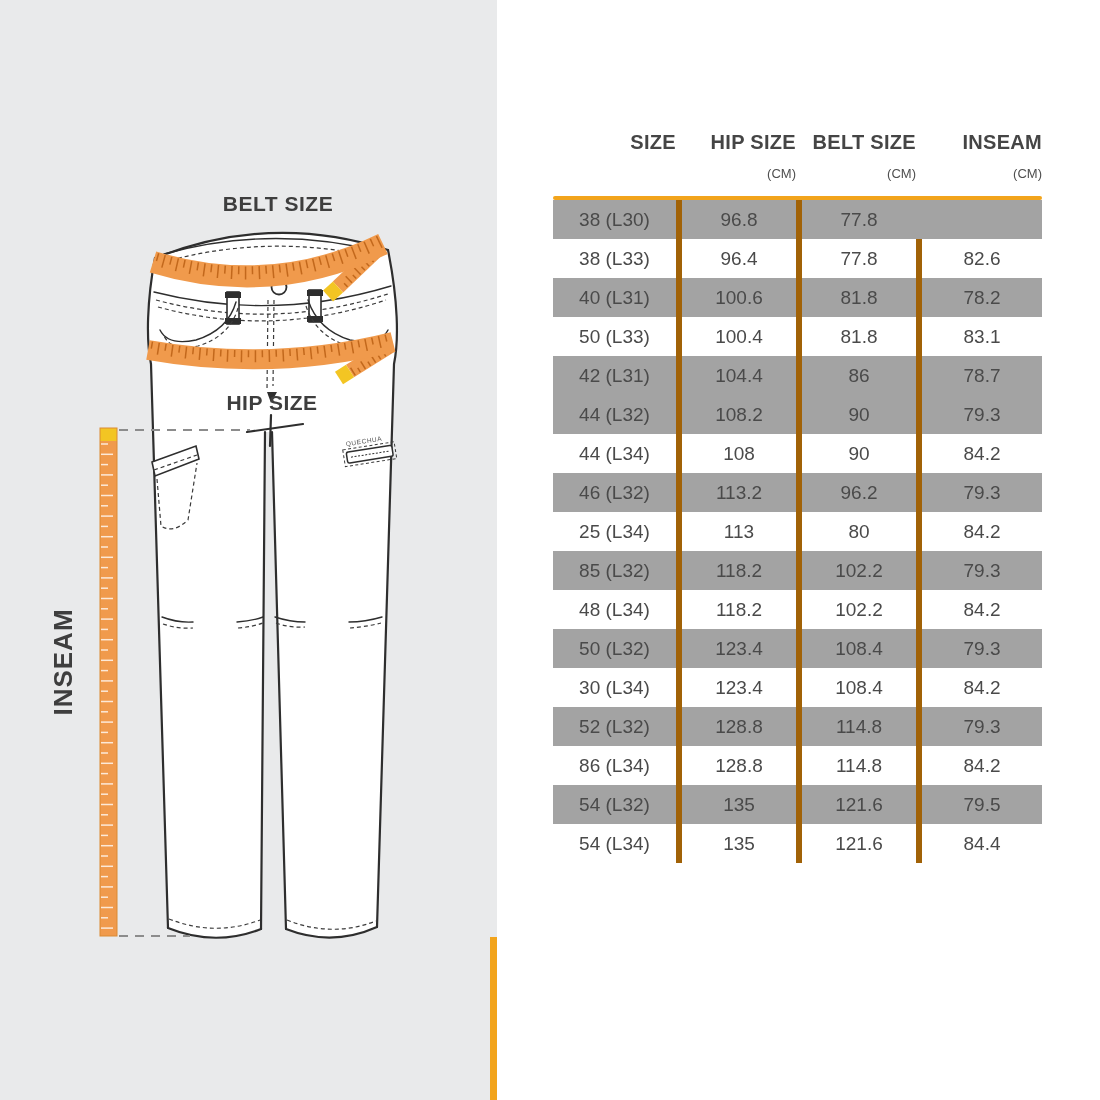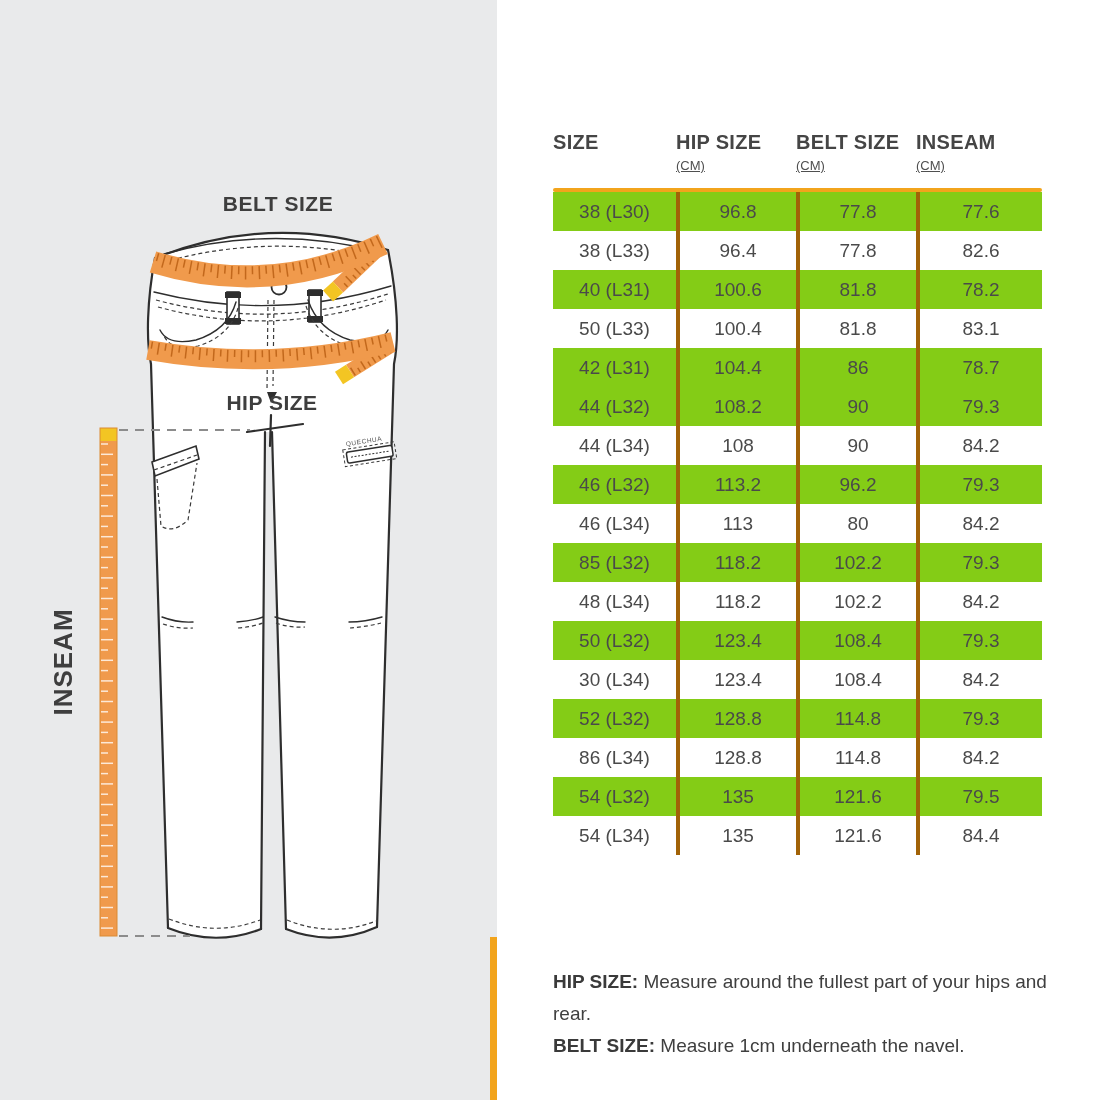--- a/index.html
+++ b/index.html
@@ -10,28 +10,28 @@
   
   .panel { position:absolute; left:0; top:0; width:497px; height:1100px; background:#e9eaeb; }
   .panel svg { position:absolute; left:0; top:0; }
 
   
   .accent-bar { position:absolute; left:490px; top:937px; width:7px; height:163px; background:#F2A41C; }
 
   
   .size-table { position:absolute; left:553px; top:130px; width:489px; }
   .thead { display:grid; grid-template-columns:123px 120px 120px 126px; }
-  .th { display:flex; flex-direction:column; align-items:flex-start; }
+  .th { display:flex; flex-direction:column; align-items:flex-end; }
   .th .lbl { font-size:20px; font-weight:bold; color:#454545; letter-spacing:.3px; line-height:24px; }
-  .th .unit { font-size:13px; color:#4f4f4f; line-height:16px; margin-top:4px; min-height:16px;text-decoration:underline; }
+  .th .unit { font-size:13px; color:#4f4f4f; line-height:16px; margin-top:12px; min-height:16px; }
   .goldline { height:4px; background:#F2A41C; margin-top:14px; border-radius:2px; }
   .tbody .trow { display:grid; grid-template-columns:123px 120px 120px 126px; height:39px; }
-  .tbody .trow.odd { background:#84cc16; }
+  .tbody .trow.odd { background:#a3a3a3; }
   .tcell { display:flex; align-items:center; justify-content:center; font-size:19px; color:#4a4a4a; }
-  .tcell + .tcell { border-left:4px solid #a16207; }
+  .tcell + .tcell { border-left:6px solid #a16207; }
 
   
   .notes { position:absolute; left:553px; top:966px; width:535px; font-size:19px; color:#3f3f3f; }
   .notes .note-line { line-height:32px; }
   .notes .b { font-weight:bold; color:#3a3a3a; }
 
   
   .ol   { fill:none; stroke:#2e2e2e; stroke-width:2.2; stroke-linecap:round; }
   .ol-thin { fill:none; stroke:#2e2e2e; stroke-width:1.4; stroke-linecap:round; }
   .st   { fill:none; stroke:#3a3a3a; stroke-width:1.2; stroke-dasharray:4 3; }
@@ -307,21 +307,20 @@
         <div class="lbl">INSEAM</div>
         <div class="unit">(CM)</div>
       </div>
     </div>
     <div class="goldline"></div>
     <div class="tbody">
         <div class="trow odd">
           <div class="tcell">38 (L30)</div>
           <div class="tcell">96.8</div>
           <div class="tcell">77.8</div>
-          <div class="tcell">77.6</div>
         </div>
         <div class="trow even">
           <div class="tcell">38 (L33)</div>
           <div class="tcell">96.4</div>
           <div class="tcell">77.8</div>
           <div class="tcell">82.6</div>
         </div>
         <div class="trow odd">
           <div class="tcell">40 (L31)</div>
           <div class="tcell">100.6</div>
@@ -352,21 +351,21 @@
           <div class="tcell">90</div>
           <div class="tcell">84.2</div>
         </div>
         <div class="trow odd">
           <div class="tcell">46 (L32)</div>
           <div class="tcell">113.2</div>
           <div class="tcell">96.2</div>
           <div class="tcell">79.3</div>
         </div>
         <div class="trow even">
-          <div class="tcell">46 (L34)</div>
+          <div class="tcell">25 (L34)</div>
           <div class="tcell">113</div>
           <div class="tcell">80</div>
           <div class="tcell">84.2</div>
         </div>
         <div class="trow odd">
           <div class="tcell">85 (L32)</div>
           <div class="tcell">118.2</div>
           <div class="tcell">102.2</div>
           <div class="tcell">79.3</div>
         </div>
@@ -408,22 +407,14 @@
         </div>
         <div class="trow even">
           <div class="tcell">54 (L34)</div>
           <div class="tcell">135</div>
           <div class="tcell">121.6</div>
           <div class="tcell">84.4</div>
         </div>
       </div>
   </div>
 
-  <div class="notes">
-    <div class="note-line">
-      <span class="b">HIP SIZE:</span><span> Measure around the fullest part of your hips and rear.</span>
-    </div>
-    <div class="note-line">
-      <span class="b">BELT SIZE:</span><span> Measure 1cm underneath the navel.</span>
-    </div>
-  </div>
 
 </div>
 
 </body></html>

